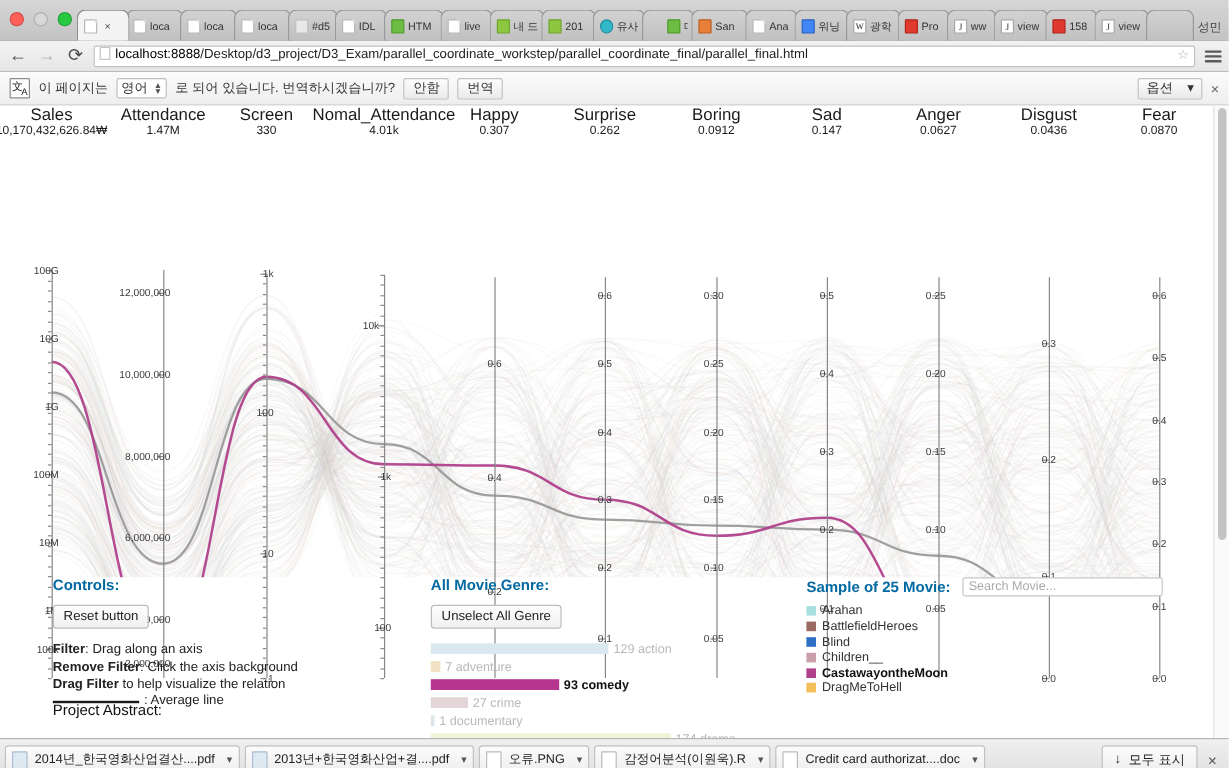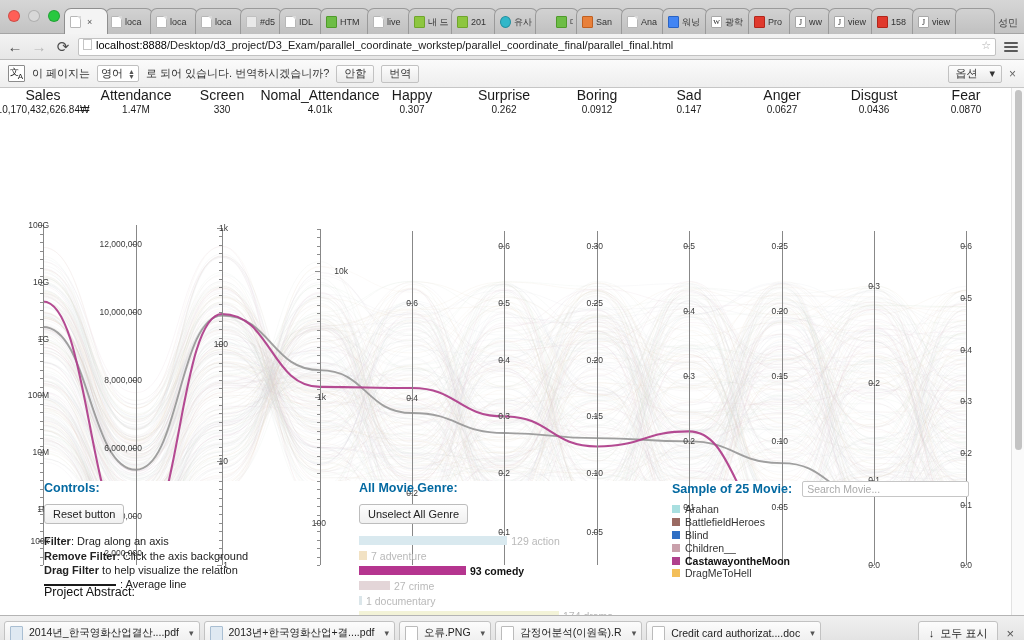--- a/index.html
+++ b/index.html
@@ -869,21 +869,21 @@
         <div class="tick" style="left: 317px; top: 410px; width: 3px;"></div>
         <div class="tick" style="left: 317px; top: 418px; width: 3px;"></div>
         <div class="tick" style="left: 317px; top: 427px; width: 3px;"></div>
         <div class="tick" style="left: 317px; top: 435px; width: 3px;"></div>
         <div class="tick" style="left: 317px; top: 443px; width: 3px;"></div>
         <div class="tick" style="left: 317px; top: 452px; width: 3px;"></div>
         <div class="tick" style="left: 317px; top: 460px; width: 3px;"></div>
         <div class="tick" style="left: 317px; top: 469px; width: 3px;"></div>
         <div class="tick" style="left: 317px; top: 477px; width: 3px;"></div>
         <div class="tick" style="left: 315px; top: 183px; width: 5px;"></div>
-        <div class="tick-label" style="top: 183px; right: 676px;">10k</div>
+        <div class="tick-label" style="top: 183px; right: 708px;">10k</div>
         <div class="tick" style="left: 315px; top: 309px; width: 5px;"></div>
         <div class="tick-label" style="top: 309px; right: 698px;">1k</div>
         <div class="tick" style="left: 315px; top: 435px; width: 5px;"></div>
         <div class="tick-label" style="top: 435px; right: 698px;">100</div>
         <div class="axis-line" style="left: 412px; top: 143px; height: 334px;"></div>
         <div class="tick" style="left: 407px; top: 215px; width: 5px;"></div>
         <div class="tick-label" style="top: 215px; right: 606px;">0.6</div>
         <div class="tick" style="left: 407px; top: 310px; width: 5px;"></div>
         <div class="tick-label" style="top: 310px; right: 606px;">0.4</div>
         <div class="tick" style="left: 407px; top: 405px; width: 5px;"></div>

